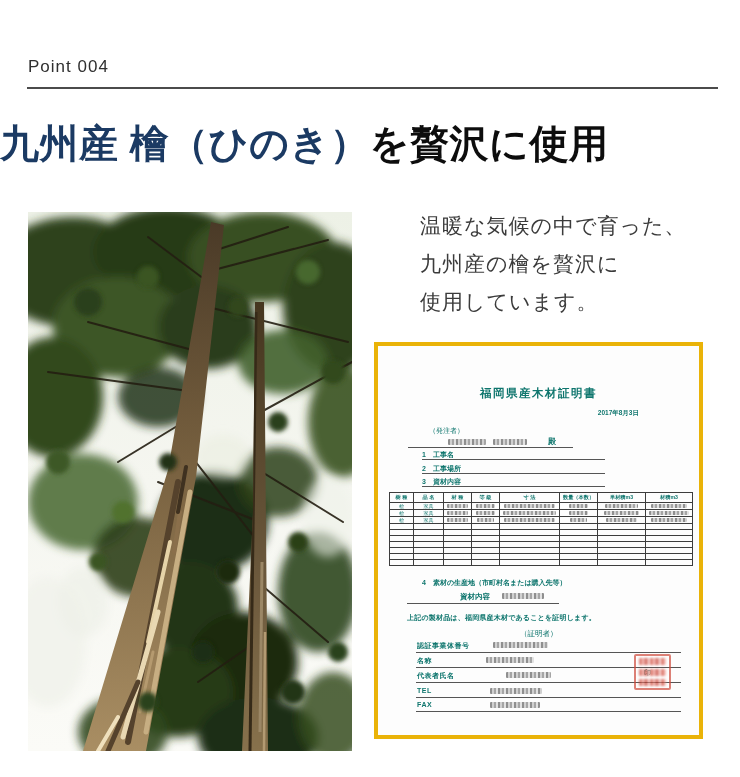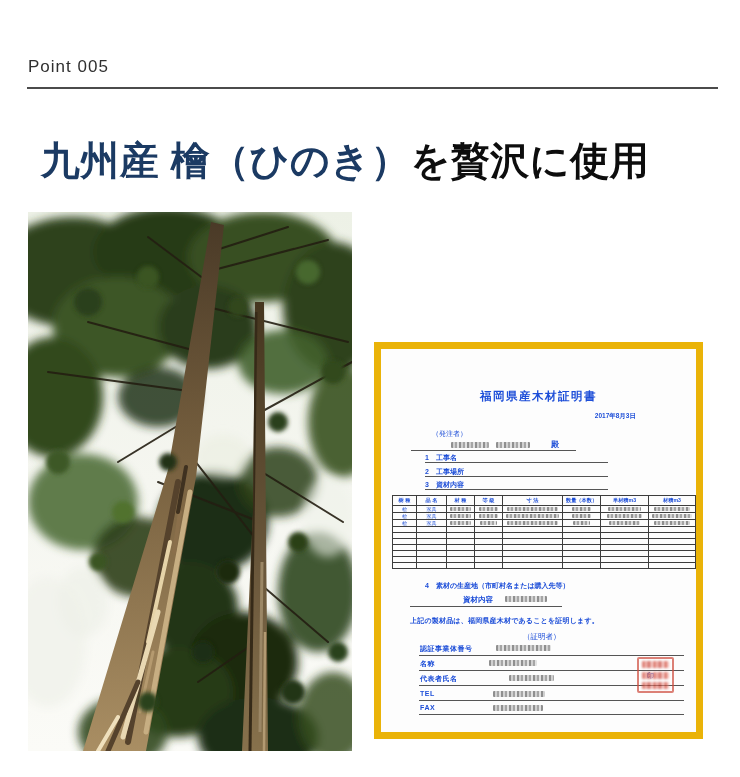--- a/index.html
+++ b/index.html
@@ -2,35 +2,35 @@
 <html><head>
 <meta charset="utf-8">
 <style>
   html,body{margin:0;padding:0;background:#ffffff;}
   .page{position:relative;width:740px;height:777px;background:#ffffff;overflow:hidden;
         font-family:"Liberation Sans","DejaVu Sans",sans-serif;color:#222;}
 
   
   .point-label{position:absolute;left:28px;top:57px;font-size:17px;letter-spacing:1px;color:#2f2f2f;}
   .rule{position:absolute;left:27px;top:87px;width:691px;height:2px;background:#4b4b4b;}
-  .heading{position:absolute;left:0;top:121px;width:656px;margin:17px;text-align:center;
+  .heading{position:absolute;left:0;top:121px;width:656px;margin:0;
            font-size:39px;font-weight:bold;line-height:1.2;color:#0d0d0d;letter-spacing:0.5px;}
   .heading .accent{color:#1b3a63;}
 
   
   .intro{position:absolute;left:420px;top:207px;font-size:21px;line-height:38px;
          color:#3b3b3b;letter-spacing:1px;}
 
   
   .photo{position:absolute;left:28px;top:212px;width:324px;height:539px;overflow:hidden;}
   .photo svg{display:block;width:100%;height:100%;}
 
   
   .certificate{position:absolute;left:374px;top:342px;width:329px;height:397px;
-               background:#fdfdfd;border:7px solid #eab308;box-sizing:border-box;color:#1d4ed8;}
+               background:#fdfdfd;border:4px solid #eab308;box-sizing:border-box;color:#0f766e;}
   .certificate *{box-sizing:border-box;}
   .abs{position:absolute;white-space:nowrap;}
   .c-title{top:40px;left:0;width:100%;text-align:center;font-size:11.5px;font-weight:bold;letter-spacing:1.5px;}
   .c-date{top:63px;right:60px;font-size:6.5px;font-weight:bold;}
   .c-orderer-label{top:80px;left:51px;font-size:7px;}
   .c-honorific{top:90px;left:170px;font-size:8px;font-weight:bold;}
   .c-sec{left:44px;font-size:7px;font-weight:bold;}
   .cline{position:absolute;height:1px;background:#555;}
   .c-producer{top:246px;left:82px;font-size:7.5px;font-weight:bold;}
   .c-statement{top:267px;left:29px;font-size:7px;font-weight:bold;letter-spacing:.2px;}
@@ -57,21 +57,21 @@
          border:2px solid rgba(205,74,60,.7);border-radius:2px;padding:2px 3px;
          display:flex;flex-direction:column;justify-content:space-between;}
   .stamp .srow{height:7px;border-radius:1px;opacity:.75;filter:blur(.8px);
          background:repeating-linear-gradient(90deg,rgba(208,70,55,.9) 0 3px,rgba(238,150,140,.8) 3px 5px,rgba(198,60,48,.85) 5px 9px,rgba(245,190,185,.7) 9px 11px);}
 </style>
 </head>
 <body>
 
 <div class="page">
 
-  <div class="point-label">Point 005</div>
+  <div class="point-label">Point 004</div>
   <div class="rule"></div>
 
   <h1 class="heading"><span class="accent">九州産 檜（ひのき）</span><span>を贅沢に使用</span></h1>
 
   <div class="photo">
     <svg viewBox="0 0 324 539" preserveAspectRatio="none">
       <defs>
         <linearGradient id="sky" x1="0" y1="0" x2="0" y2="1">
           <stop offset="0" stop-color="#edf1e6"></stop>
             <stop offset=".5" stop-color="#f5f6f0"></stop>
@@ -186,20 +186,25 @@
         <circle cx="270" cy="330" r="10" fill="#2b3f19"></circle>
           <circle cx="175" cy="440" r="11" fill="#1f2e12"></circle>
         <circle cx="120" cy="490" r="10" fill="#2c421a"></circle>
           <circle cx="265" cy="480" r="12" fill="#223414"></circle>
         <circle cx="310" cy="440" r="10" fill="#2c421c"></circle>
           <circle cx="70" cy="350" r="9" fill="#3a5524"></circle>
       </g>
     </svg>
   </div>
 
+  <div class="intro">
+    <div>温暖な気候の中で育った、</div>
+    <div>九州産の檜を贅沢に</div>
+    <div>使用しています。</div>
+  </div>
 
   <div class="certificate">
     <div class="abs c-title">福岡県産木材証明書</div>
     <div class="abs c-date">2017年8月3日</div>
 
     <div class="abs c-orderer-label">（発注者）</div>
     <div class="redact" style="left:70px;top:93px;width:38px;"></div>
     <div class="redact" style="left:115px;top:93px;width:34px;"></div>
     <div class="abs c-honorific">殿</div>
     <div class="cline" style="left:30px;top:101px;width:165px;"></div>

